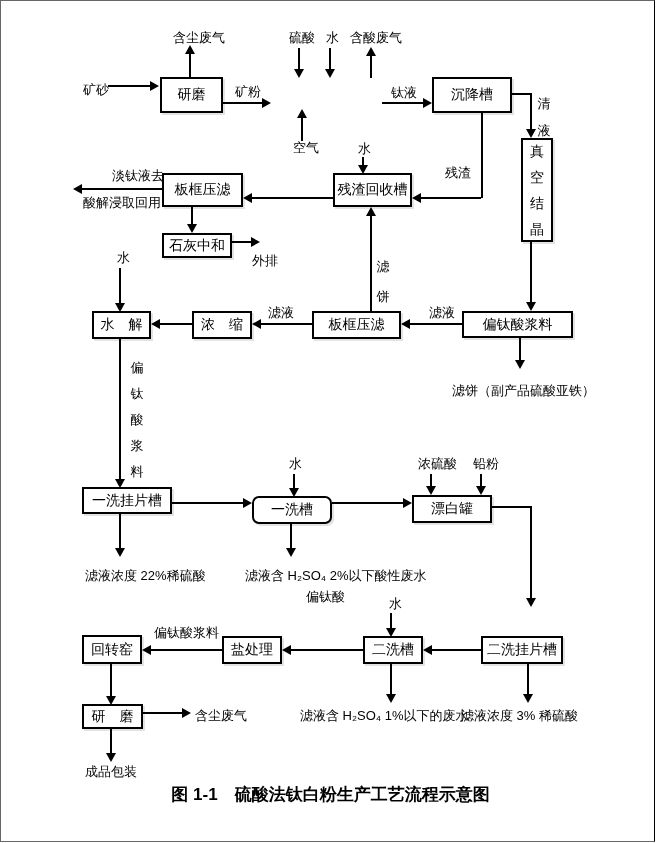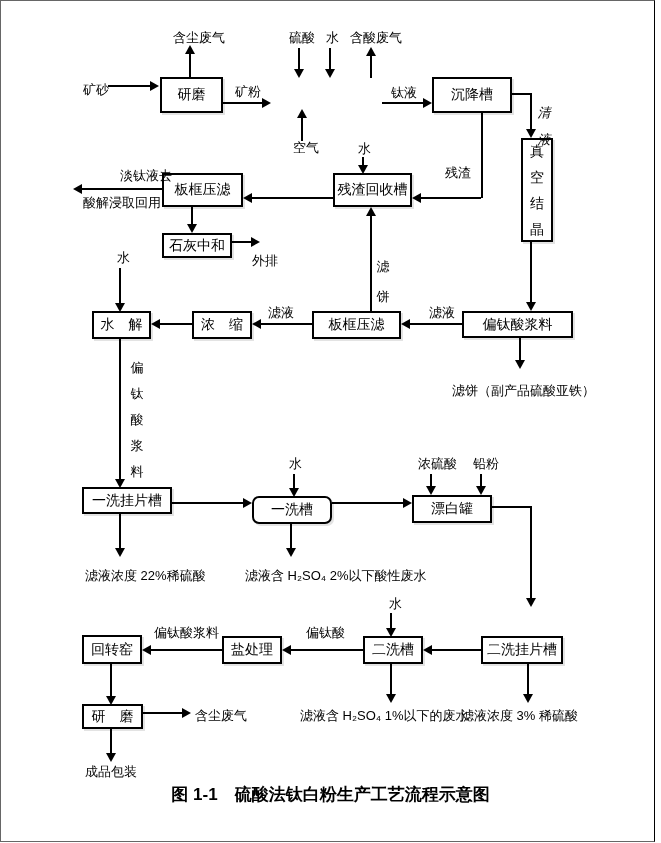--- a/index.html
+++ b/index.html
@@ -83,39 +83,39 @@
 
   <div class="lab" style="left:173px;top:31px;">含尘废气</div>
   <div class="lab" style="left:289px;top:31px;">硫酸</div>
   <div class="lab" style="left:326px;top:31px;">水</div>
   <div class="lab" style="left:350px;top:31px;">含酸废气</div>
   <div class="lab" style="left:83px;top:83px;">矿砂</div>
   <div class="lab" style="left:235px;top:85px;">矿粉</div>
   <div class="lab" style="left:391px;top:86px;">钛液</div>
   <div class="lab" style="left:293px;top:141px;">空气</div>
   <div class="lab" style="left:358px;top:142px;">水</div>
-  <div class="vlab" style="left:536px;top:99px;line-height:27px;font-style:italic;">清液</div>
+  <div class="vlab" style="left:536px;top:90px;line-height:27px;">清液</div>
   <div class="lab" style="left:445px;top:166px;">残渣</div>
-  <div class="lab" style="left:120px;top:169px;">淡钛液去</div>
+  <div class="lab" style="left:112px;top:169px;">淡钛液去</div>
   <div class="lab" style="left:83px;top:196px;">酸解浸取回用</div>
   <div class="lab" style="left:117px;top:251px;">水</div>
   <div class="lab" style="left:252px;top:254px;">外排</div>
   <div class="vlab" style="left:375px;top:252px;line-height:30px;">滤饼</div>
   <div class="lab" style="left:268px;top:306px;">滤液</div>
   <div class="lab" style="left:429px;top:306px;">滤液</div>
   <div class="lab" style="left:452px;top:384px;">滤饼（副产品硫酸亚铁）</div>
   <div class="vlab" style="left:129px;top:355px;line-height:26px;">偏钛酸浆料</div>
   <div class="lab" style="left:289px;top:457px;">水</div>
   <div class="lab" style="left:418px;top:457px;">浓硫酸</div>
   <div class="lab" style="left:473px;top:457px;">铅粉</div>
   <div class="lab" style="left:85px;top:569px;">滤液浓度 22%稀硫酸</div>
   <div class="lab" style="left:245px;top:569px;">滤液含 H₂SO₄ 2%以下酸性废水</div>
   <div class="lab" style="left:389px;top:597px;">水</div>
   <div class="lab" style="left:154px;top:626px;">偏钛酸浆料</div>
-  <div class="lab" style="left:306px;top:626px;">偏钛酸</div>
+  <div class="lab" style="left:306px;top:590px;">偏钛酸</div>
   <div class="lab" style="left:195px;top:709px;">含尘废气</div>
   <div class="lab" style="left:300px;top:709px;">滤液含 H₂SO₄ 1%以下的废水</div>
   <div class="lab" style="left:461px;top:709px;">滤液浓度 3% 稀硫酸</div>
   <div class="lab" style="left:85px;top:765px;">成品包装</div>
 
   <div class="ln" style="left:108px;top:85px;width:44px;height:2px;"></div>
   <div class="ah ah-r" style="left:150px;top:81px;"></div>
 
   <div class="ln" style="left:189px;top:53px;width:2px;height:24px;"></div>
   <div class="ah ah-u" style="left:185px;top:45px;"></div>

